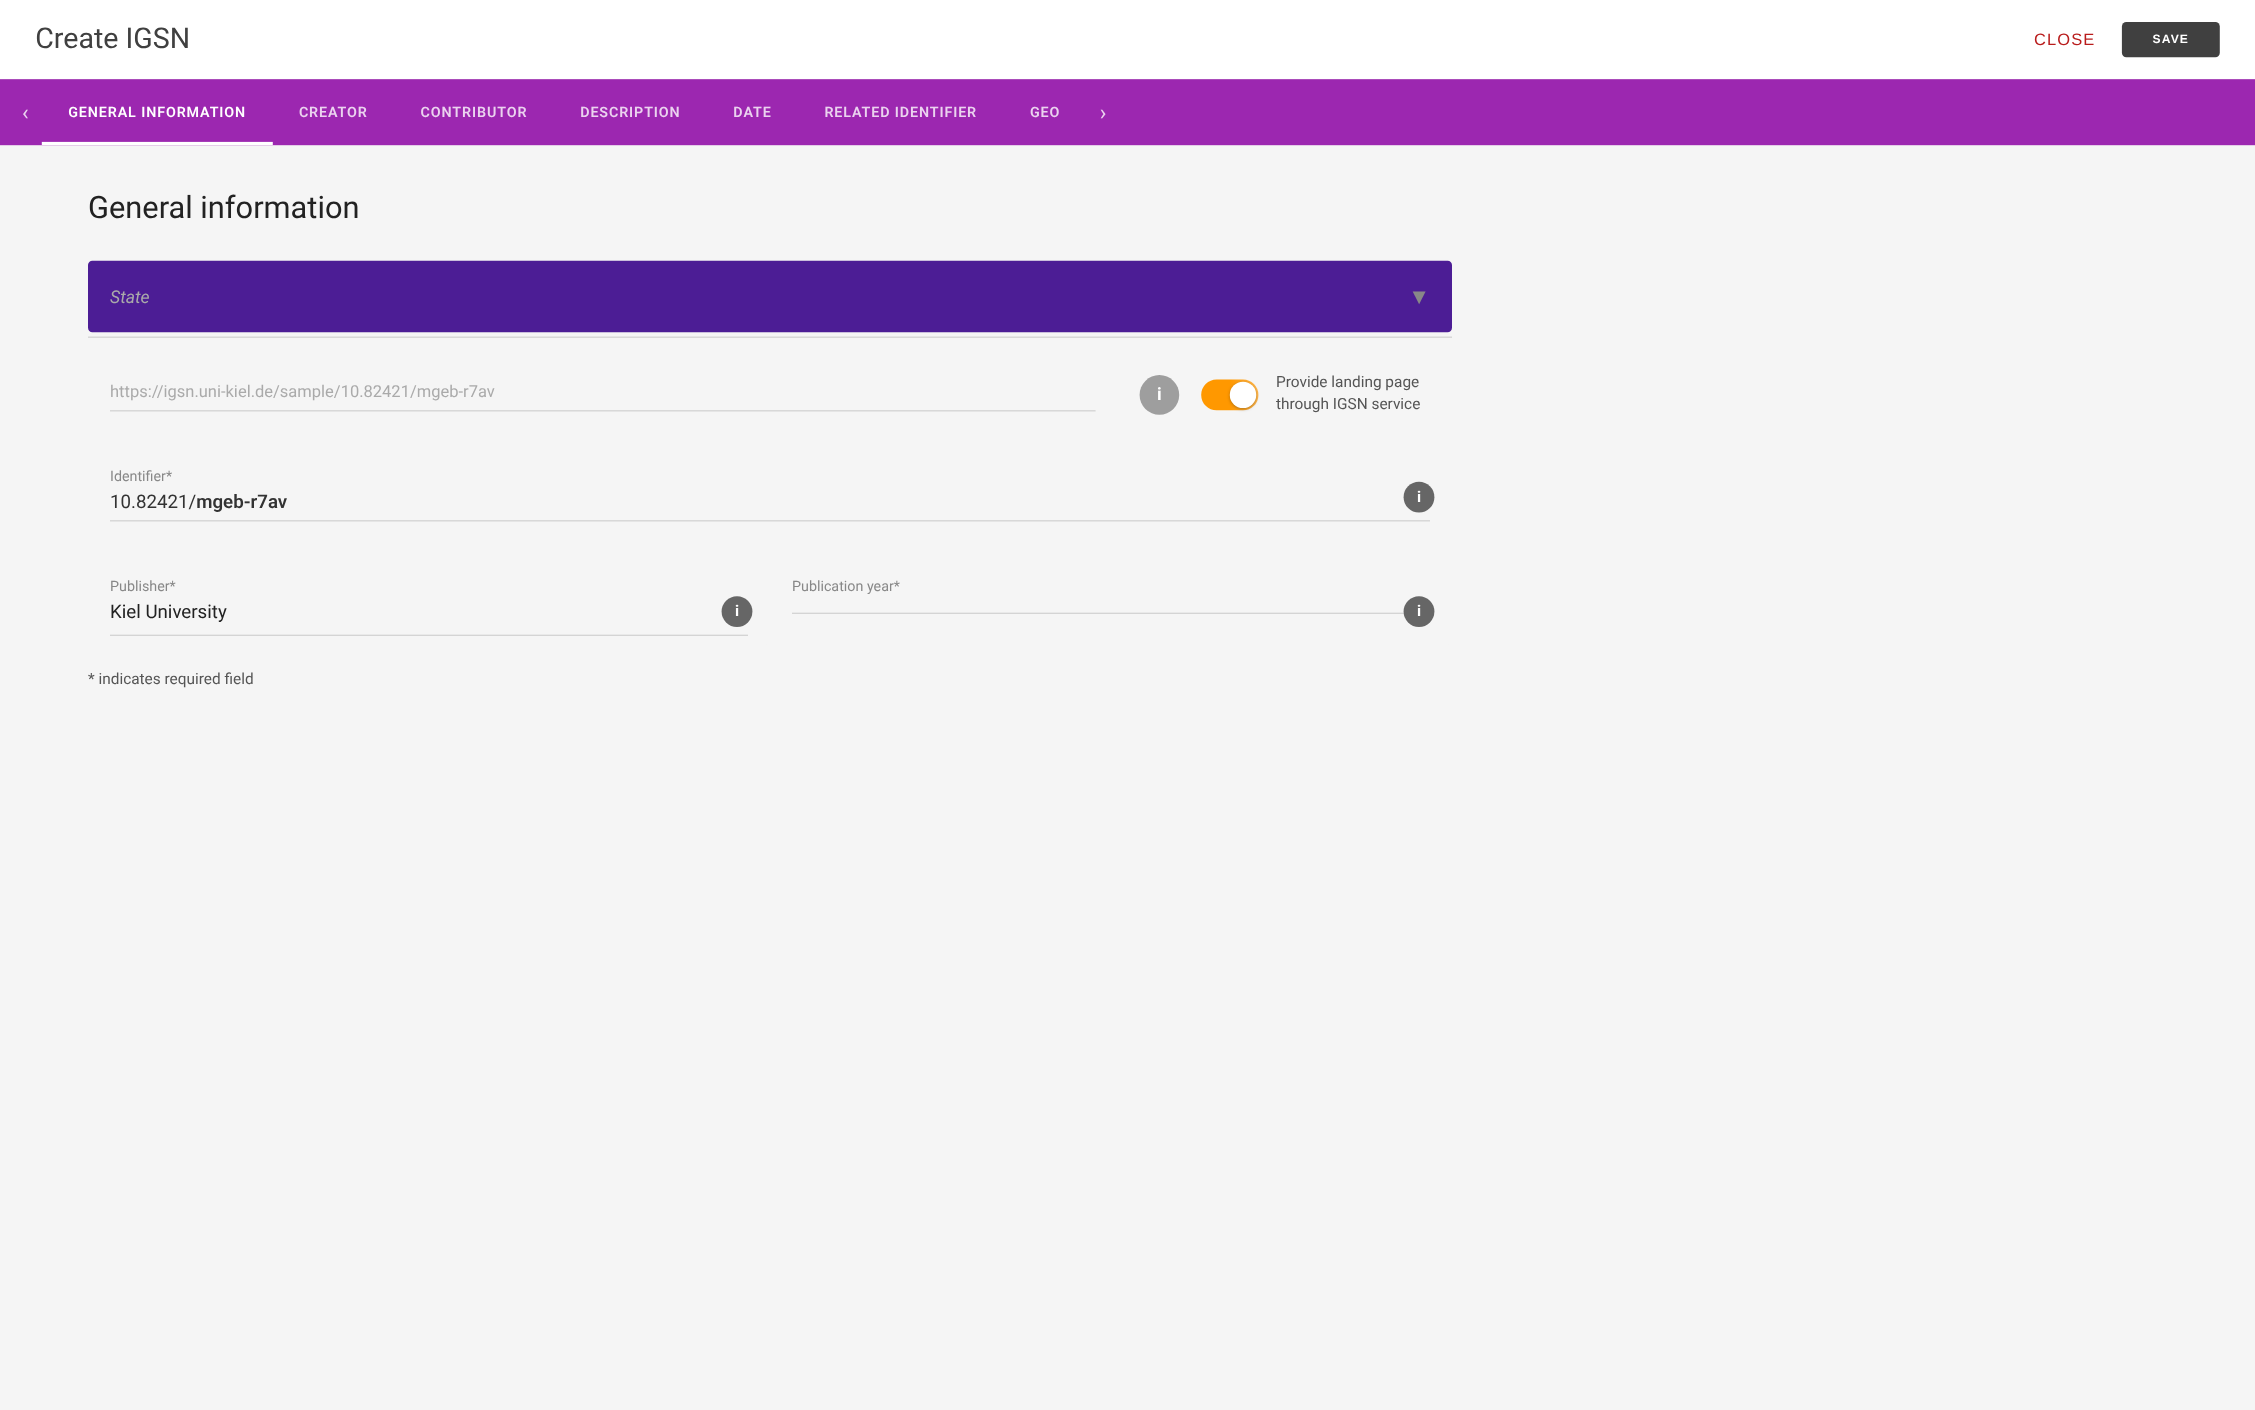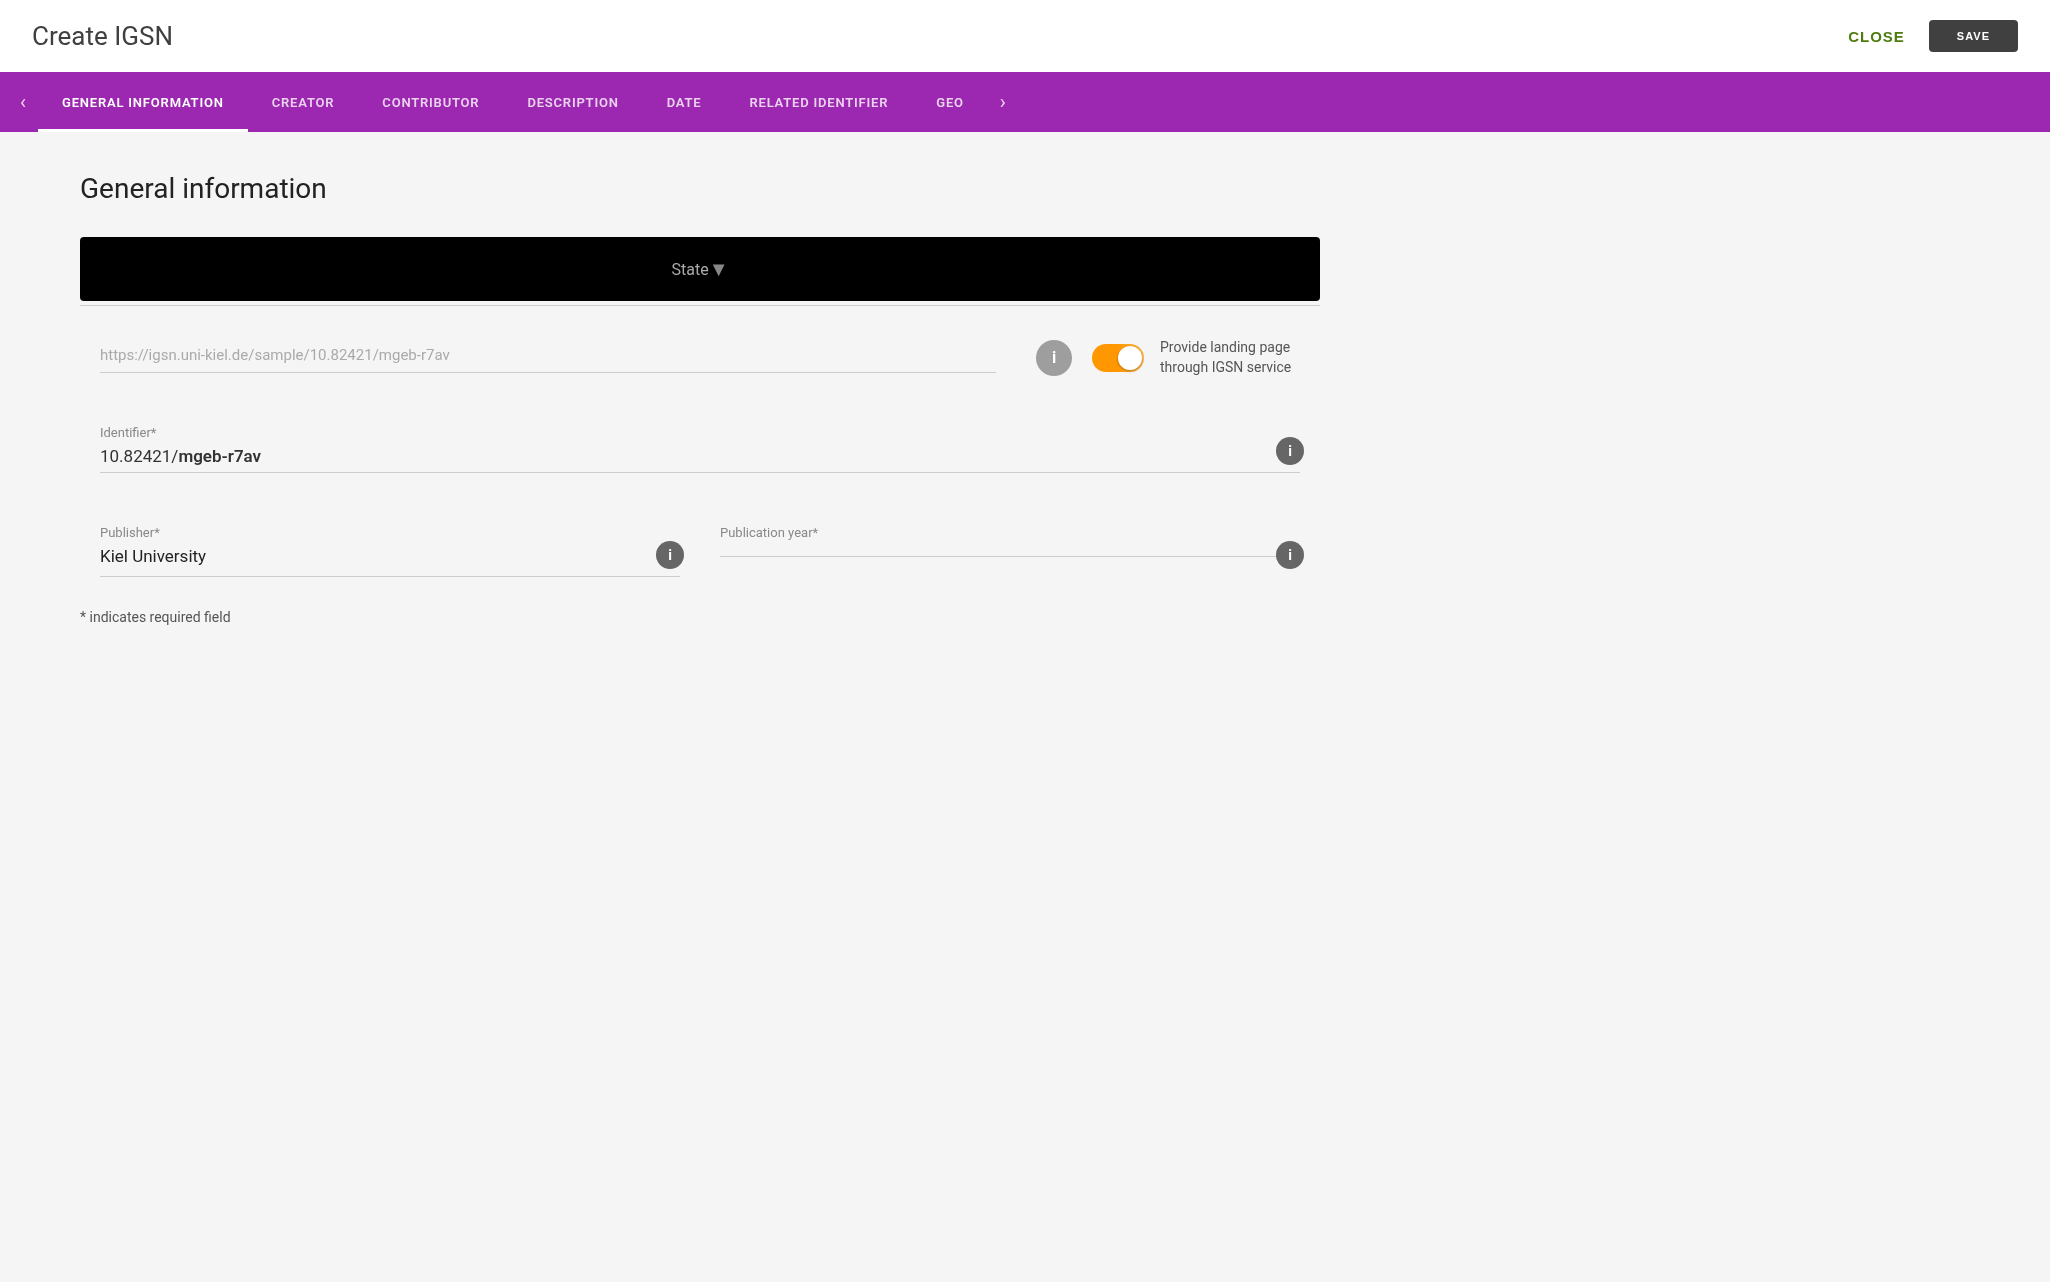--- a/index.html
+++ b/index.html
@@ -20,22 +20,22 @@
       font-weight: 400;
       color: #404040;
     }
     .header-actions {
       display: flex;
       align-items: center;
       gap: 24px;
     }
     .close-btn {
       font-size: 15px;
-      font-weight: 700;
-      color: #4d7c0f;
+      font-weight: 400;
+      color: #b91c1c;
       background: none;
       border: none;
       cursor: pointer;
       letter-spacing: 1px;
       text-transform: uppercase;
     }
     .save-btn {
       background: #404040;
       color: #fff;
       border: none;
@@ -145,28 +145,29 @@
       display: flex;
       align-items: center;
       justify-content: center;
       font-size: 14px;
       font-weight: 700;
       cursor: pointer;
     }
 
     
     .state-field {
-      background: #000000;
+      background: #4c1d95;
       border-radius: 4px;
       padding: 20px 20px;
       display: flex;
       align-items: center;
-      justify-content: center;
-      position: relative;
-      cursor: pointer;
+      justify-content: space-between;
+      position: relative;
+      cursor: pointer;
+      font-style: italic;
     }
     .state-label {
       font-size: 16px;
       color: #aaa;
     }
     .dropdown-arrow {
       font-size: 20px;
       color: #888;
     }
     .state-divider {

